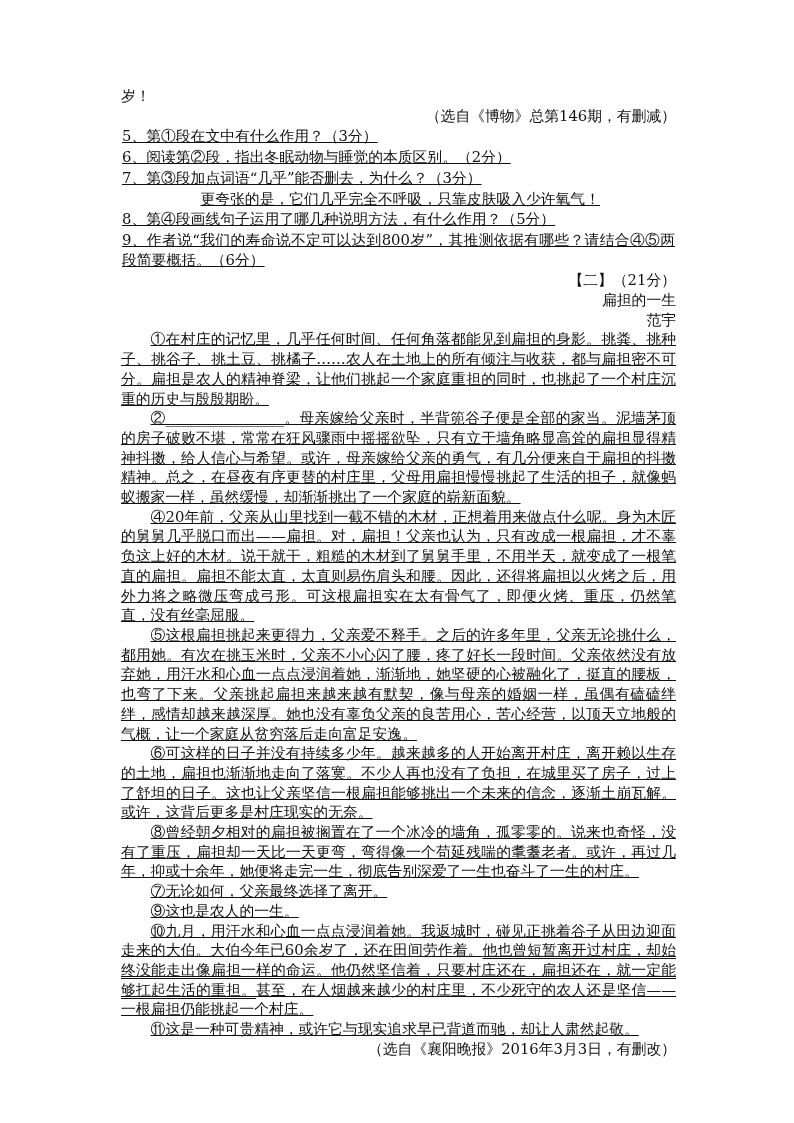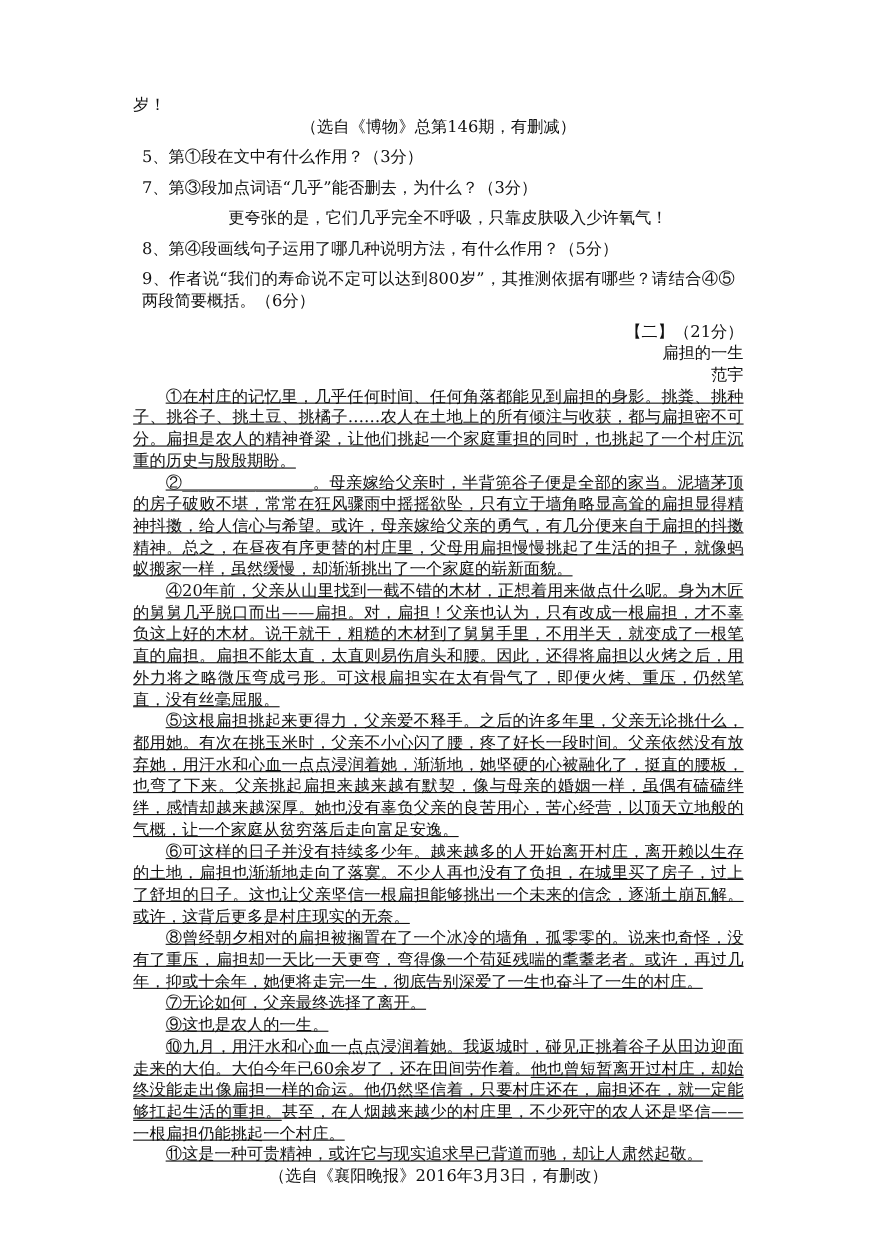--- a/index.html
+++ b/index.html
@@ -14,36 +14,37 @@
     box-sizing: border-box;
     padding: 86px 118px 40px 121px;
     background: #ffffff;
     color: #111111;
     font-family: "DejaVu Serif", "Liberation Serif", serif;
     font-size: 14.8px;
     line-height: 19.7px;
     overflow: hidden;
   }
   .line   { margin: 0; }
-  .right  { text-align: center; }
+  .right  { text-align: right; }
   .center { text-align: right; }
-  .q      { margin: 8px; text-align: justify; }
+  .q      { margin: 1px; text-align: justify; text-decoration: underline; }
   .quote  { padding-left: 5.3em; }
   .para   { margin: 0; text-indent: 2em; text-align: justify; text-decoration: underline; }
   .ul     { text-decoration: underline; text-underline-offset: 3px; }
 </style>
 </head>
 <body>
 
 <div class="page">
 
   <div class="line">岁！</div>
   <div class="line right">（选自《博物》总第146期，有删减）</div>
 
   <div class="q">5、第①段在文中有什么作用？（3分）</div>
+  <div class="q">6、阅读第②段，指出冬眠动物与睡觉的本质区别。（2分）</div>
   <div class="q">7、第③段加点词语“几乎”能否删去，为什么？（3分）</div>
   <div class="q quote">更夸张的是，它们几乎完全不呼吸，只靠皮肤吸入少许氧气！</div>
   <div class="q">8、第④段画线句子运用了哪几种说明方法，有什么作用？（5分）</div>
   <div class="q">9、作者说“我们的寿命说不定可以达到800岁”，其推测依据有哪些？请结合④⑤两段简要概括。（6分）</div>
 
   <div class="center">【二】（21分）</div>
   <div class="center">扁担的一生</div>
   <div class="center">范宇</div>
 
   <p class="para">①在村庄的记忆里，几乎任何时间、任何角落都能见到扁担的身影。挑粪、挑种子、挑谷子、挑土豆、挑橘子……农人在土地上的所有倾注与收获，都与扁担密不可分。扁担是农人的精神脊梁，让他们挑起一个家庭重担的同时，也挑起了一个村庄沉重的历史与殷殷期盼。</p>

